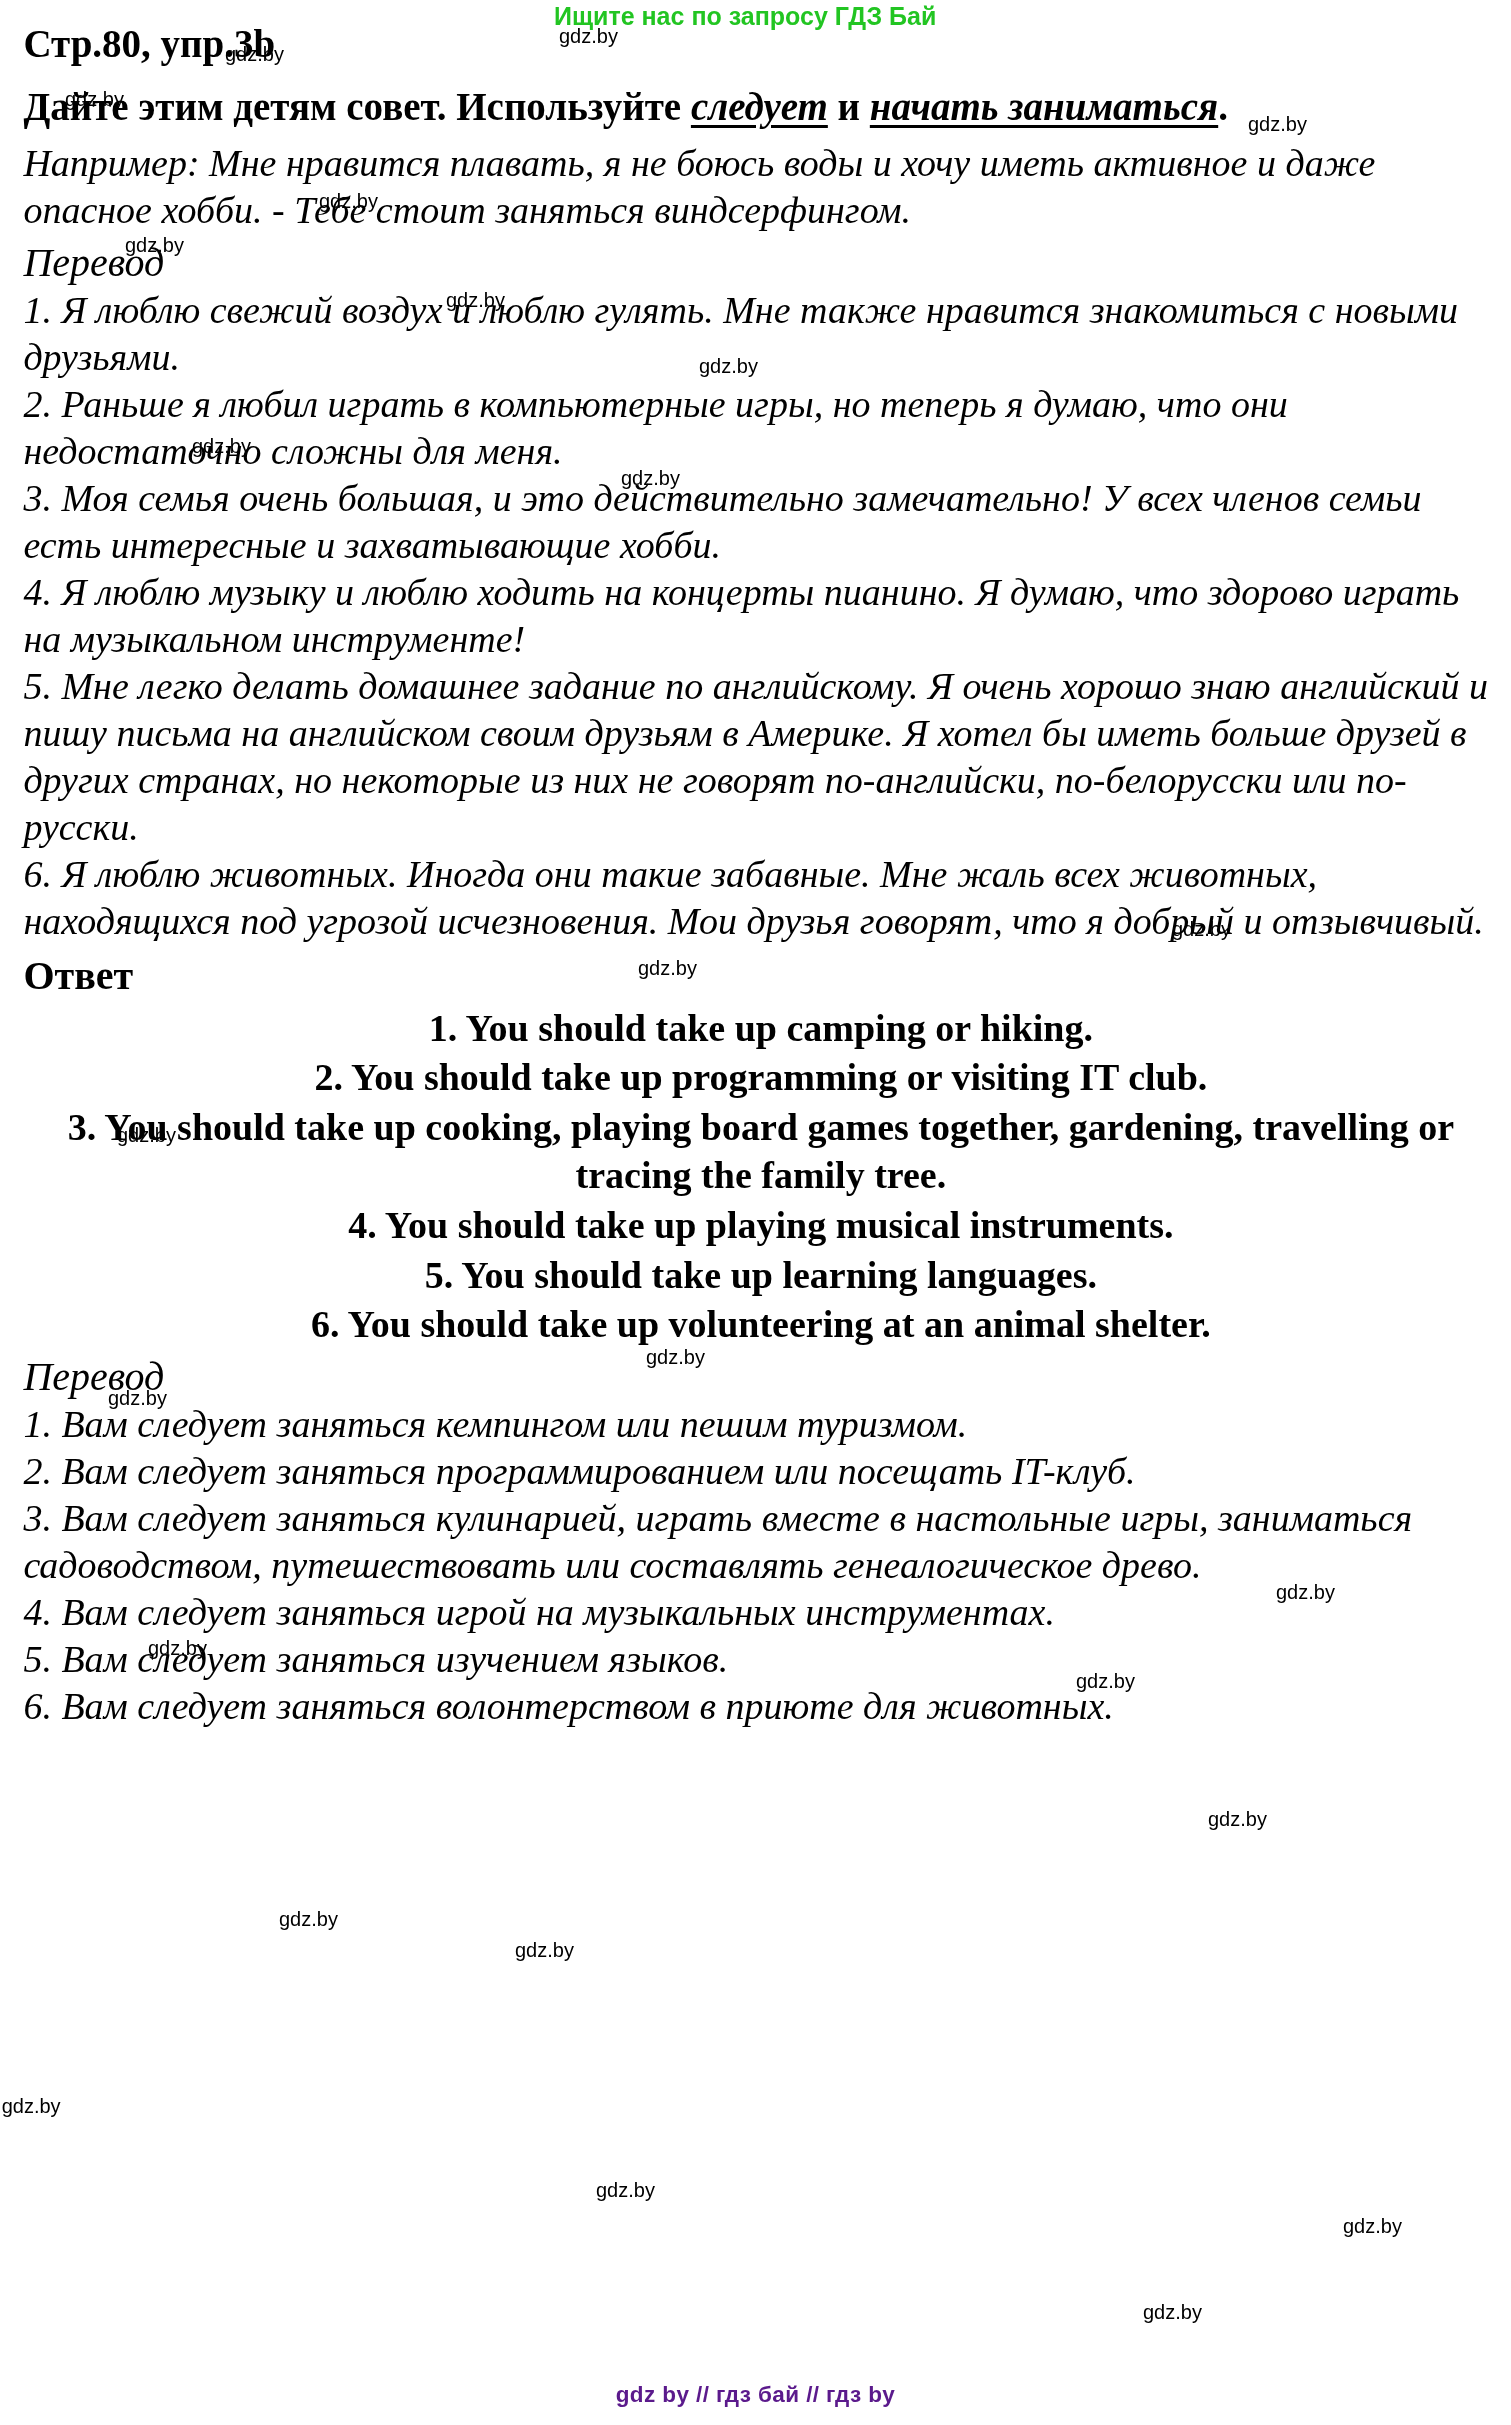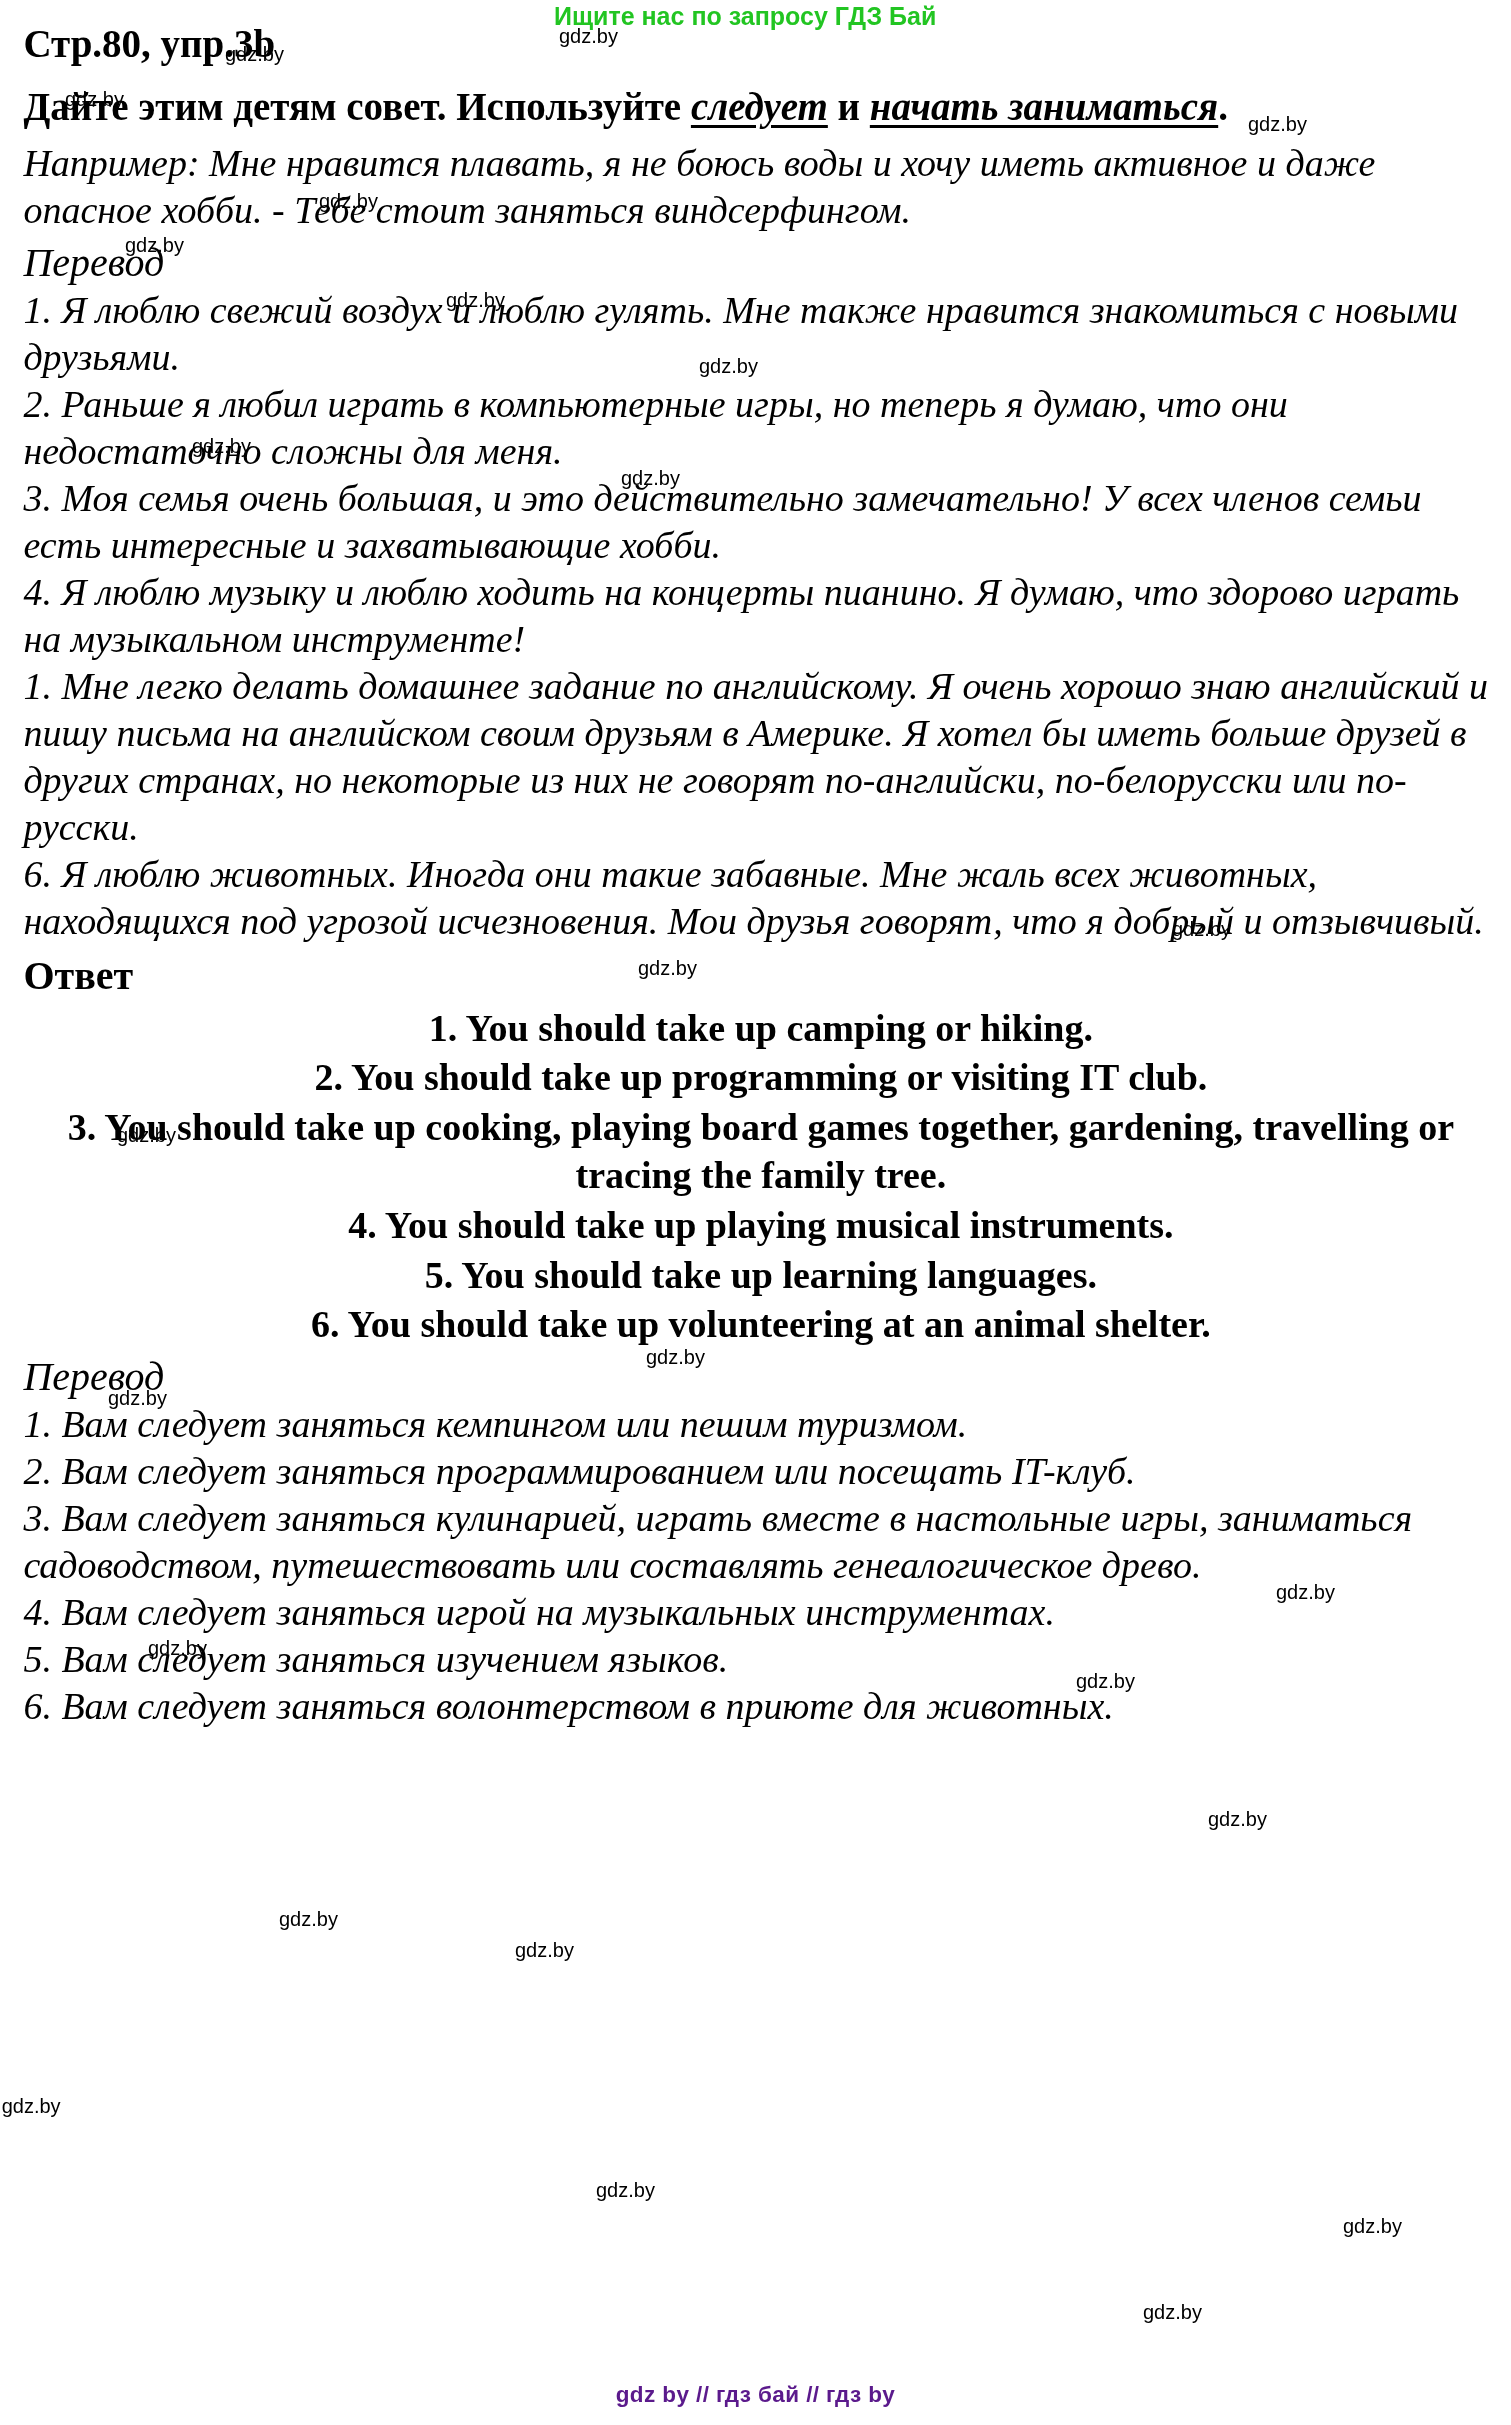--- a/index.html
+++ b/index.html
@@ -165,21 +165,21 @@
     </div>
 
     <p class="para-ital">Например: Мне нравится плавать, я не боюсь воды и хочу иметь активное и даже опасное хобби. - Тебе стоит заняться виндсерфингом.</p>
 
     <div class="label-ital">Перевод</div>
 
     <p class="para-ital tight">1. Я люблю свежий воздух и люблю гулять. Мне также нравится знакомиться с новыми друзьями.</p>
     <p class="para-ital tight">2. Раньше я любил играть в компьютерные игры, но теперь я думаю, что они недостаточно сложны для меня.</p>
     <p class="para-ital tight">3. Моя семья очень большая, и это действительно замечательно! У всех членов семьи есть интересные и захватывающие хобби.</p>
     <p class="para-ital tight">4. Я люблю музыку и люблю ходить на концерты пианино. Я думаю, что здорово играть на музыкальном инструменте!</p>
-    <p class="para-ital tight">1. Мне легко делать домашнее задание по английскому. Я очень хорошо знаю английский и пишу письма на английском своим друзьям в Америке. Я хотел бы иметь больше друзей в других странах, но некоторые из них не говорят по-английски, по-белорусски или по-русски.</p>
+    <p class="para-ital tight">5. Мне легко делать домашнее задание по английскому. Я очень хорошо знаю английский и пишу письма на английском своим друзьям в Америке. Я хотел бы иметь больше друзей в других странах, но некоторые из них не говорят по-английски, по-белорусски или по-русски.</p>
     <p class="para-ital tight">6. Я люблю животных. Иногда они такие забавные. Мне жаль всех животных, находящихся под угрозой исчезновения. Мои друзья говорят, что я добрый и отзывчивый.</p>
 
     <div class="label-bold">Ответ</div>
 
     <p class="para-bold">1. You should take up camping or hiking.</p>
     <p class="para-bold">2. You should take up programming or visiting IT club.</p>
     <p class="para-bold">3. You should take up cooking, playing board games together, gardening, travelling or tracing the family tree.</p>
     <p class="para-bold">4. You should take up playing musical instruments.</p>
     <p class="para-bold">5. You should take up learning languages.</p>
     <p class="para-bold">6. You should take up volunteering at an animal shelter.</p>

